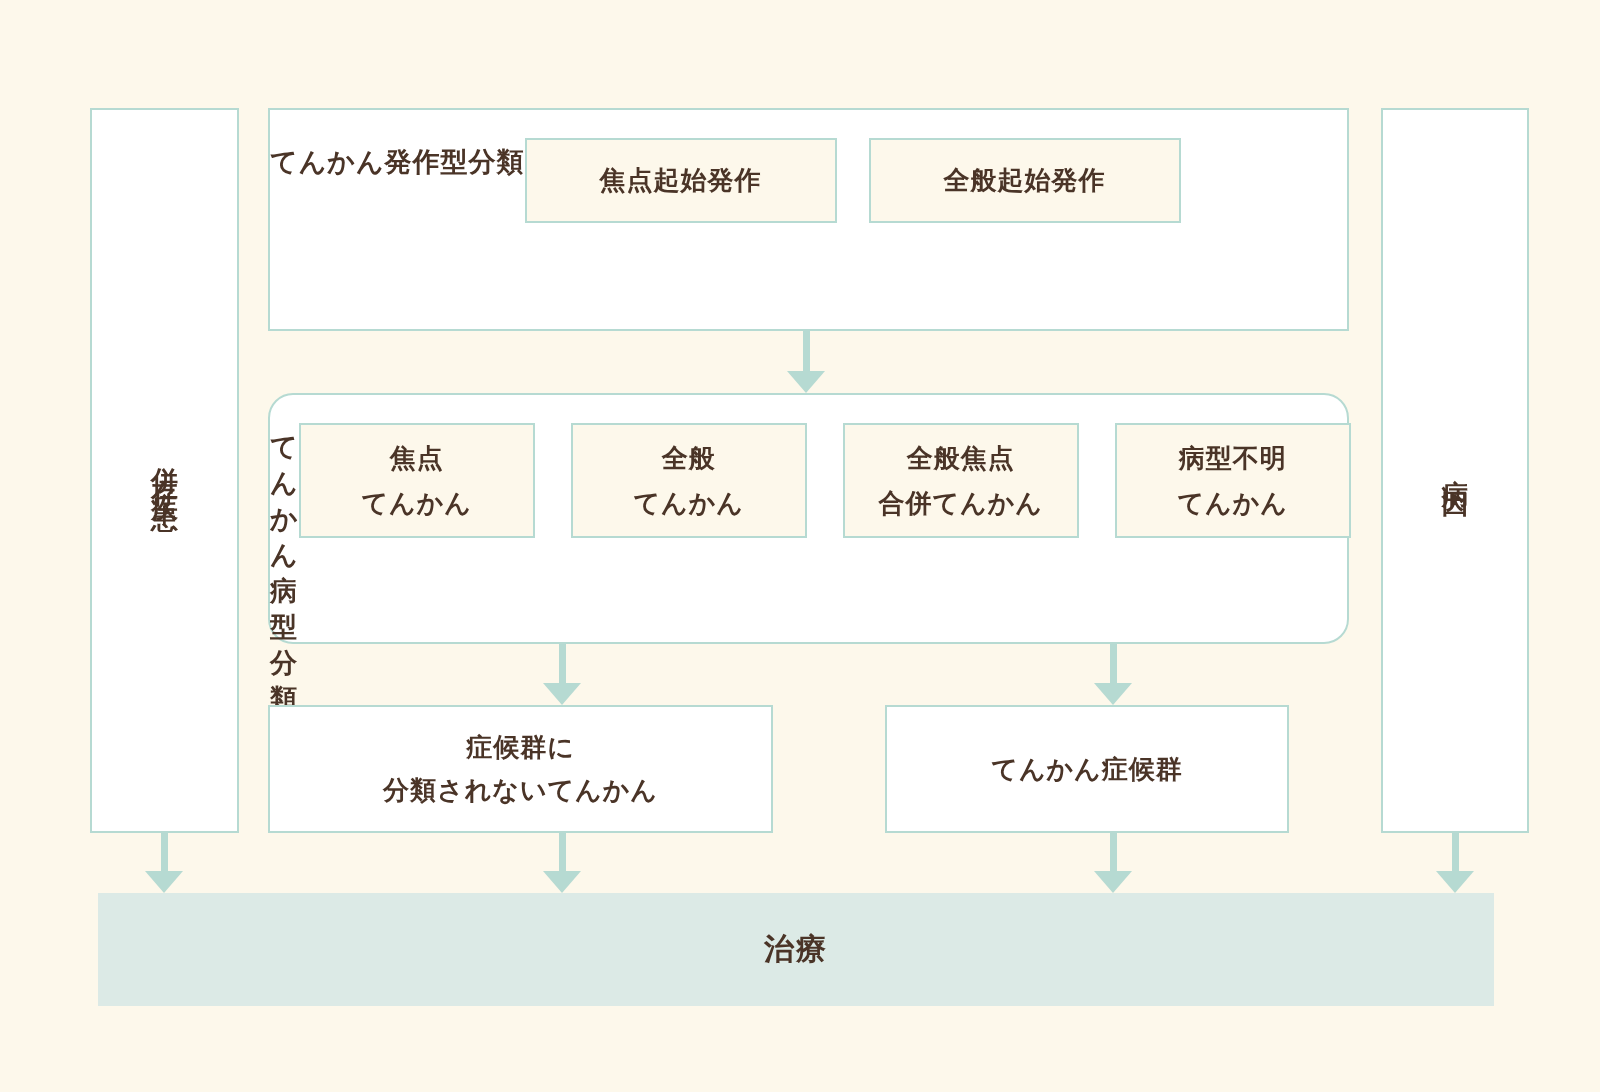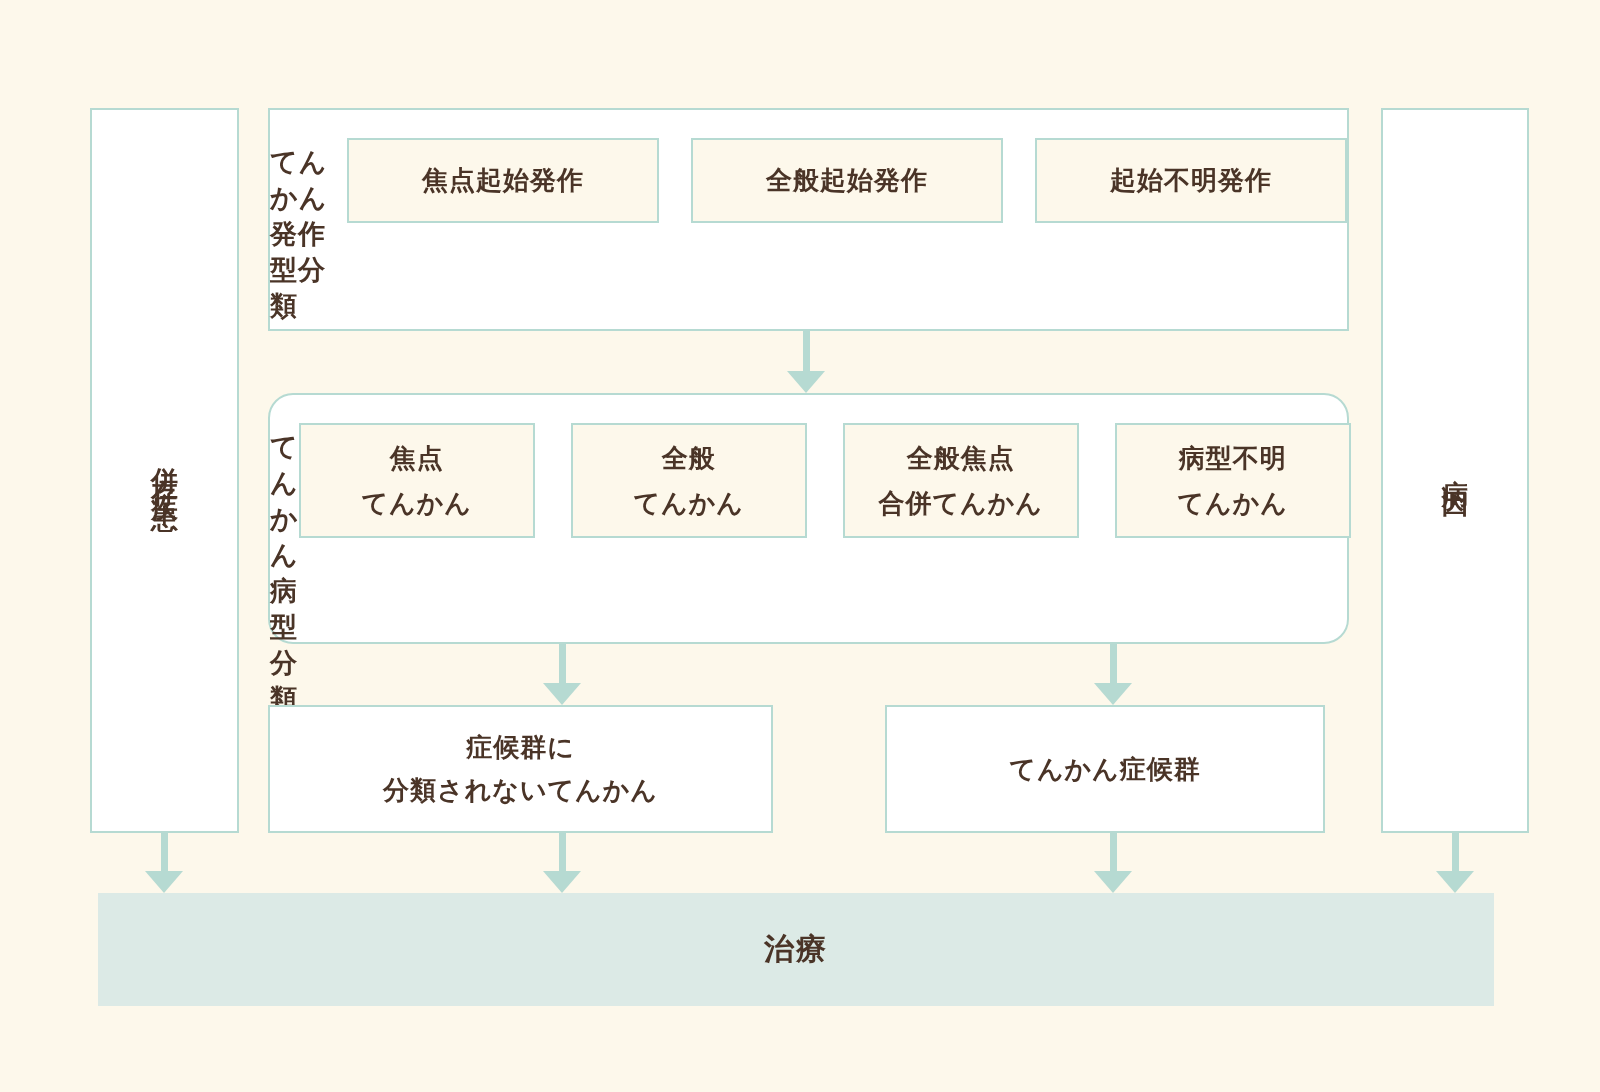--- a/index.html
+++ b/index.html
@@ -91,21 +91,20 @@
 
   <div class="side-box" style="left:1381px;top:108px;width:148px;height:725px;">
     <div class="vlabel">病因</div>
   </div>
 
   <div class="outer" style="left:268px;top:108px;width:1081px;height:223px;">
     <div class="outer-title">てんかん発作型分類</div>
     <div class="sub-row row3">
       <div class="sub w3">焦点起始発作</div>
       <div class="sub w3">全般起始発作</div>
-      <div class="sub w3">起始不明発作</div>
     </div>
   </div>
 
   <div class="arrow" style="left:787px;top:331px;height:62px;">
     <div class="stem"></div>
     <div class="head"></div>
   </div>
 
   <div class="outer" style="left:268px;top:393px;width:1081px;height:251px;border-radius:25px;">
     <div class="outer-title">てんかん病型分類</div>
@@ -135,21 +134,21 @@
   </div>
   <div class="arrow" style="left:1094px;top:644px;height:61px;">
     <div class="stem"></div>
     <div class="head"></div>
   </div>
 
   <div class="leaf-box" style="left:268px;top:705px;width:505px;height:128px;">
     <span>症候群に</span>
     <span>分類されないてんかん</span>
   </div>
-  <div class="leaf-box" style="left:885px;top:705px;width:440px;height:128px;">
+  <div class="leaf-box" style="left:885px;top:705px;width:404px;height:128px;">
     <span>てんかん症候群</span>
   </div>
 
   <div class="arrow" style="left:145px;top:833px;height:60px;">
     <div class="stem"></div>
     <div class="head"></div>
   </div>
   <div class="arrow" style="left:543px;top:833px;height:60px;">
     <div class="stem"></div>
     <div class="head"></div>

